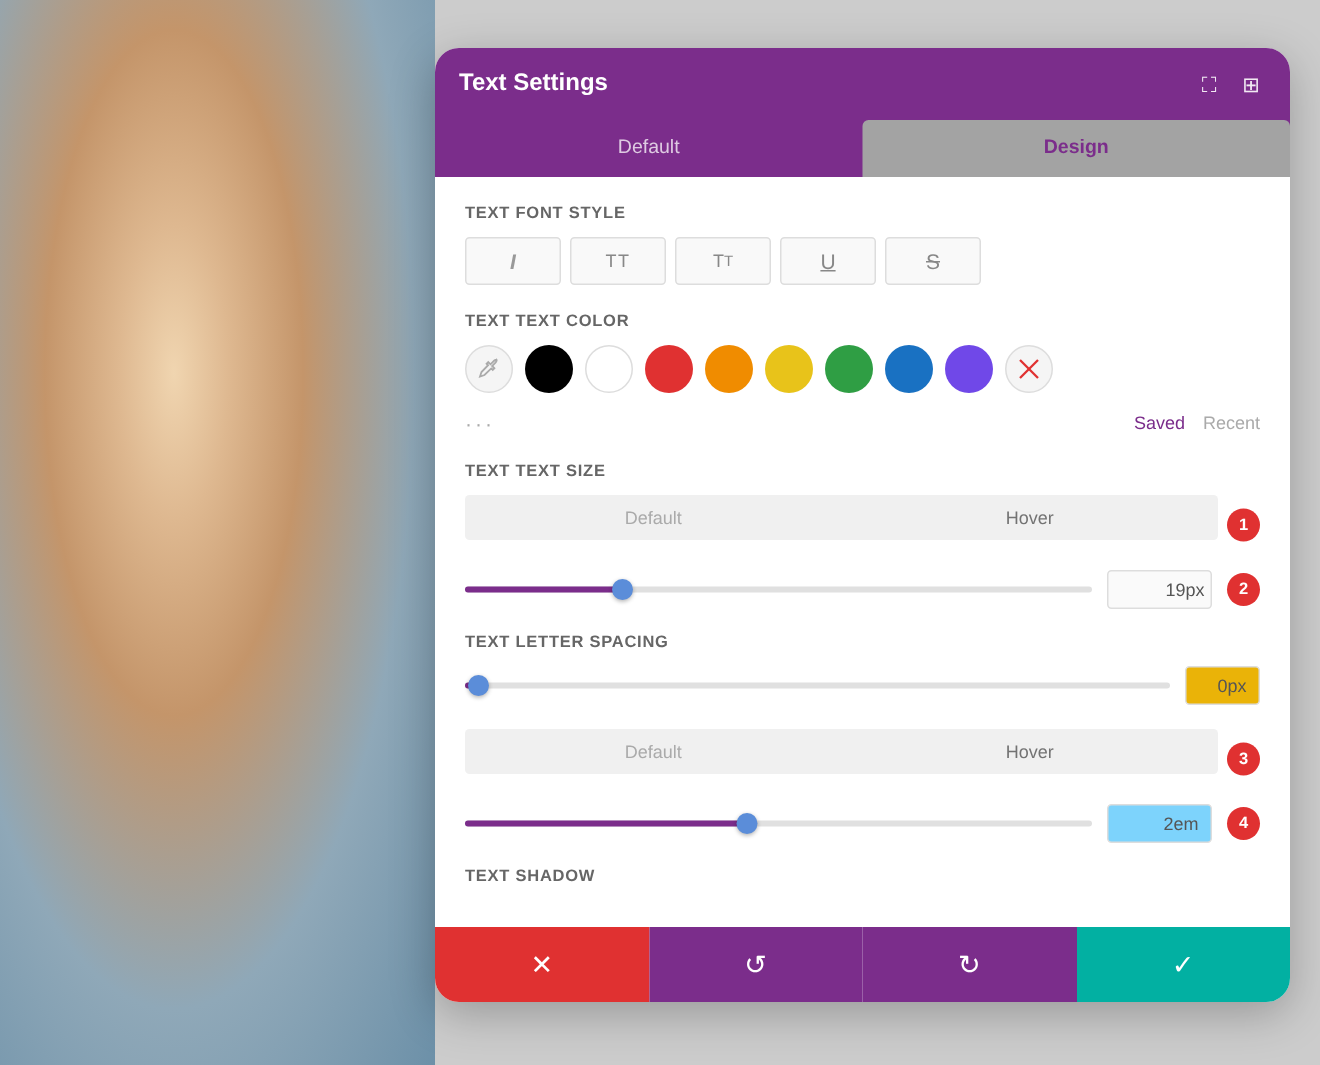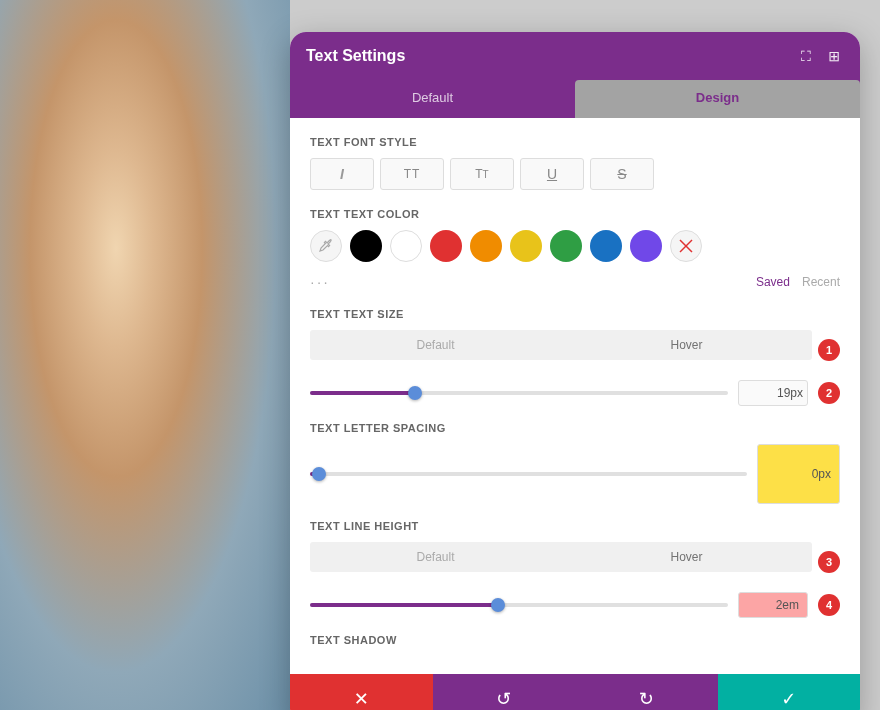--- a/index.html
+++ b/index.html
@@ -370,39 +370,38 @@
     </div>
 
     <div class="section-label">Text Letter Spacing</div>
     <div class="slider-row">
       <div class="slider-container">
         <div class="slider-track">
           <div class="slider-fill" style="width:2%;"></div>
           <div class="slider-thumb" style="left:calc(2% - 7px); background:#5b8dd9;"></div>
         </div>
       </div>
-      <input class="slider-value" type="text" value="0px" style="width: 83px; border: 1px solid rgb(221, 221, 221); border-radius: 3px; padding: 22px 8px; font-size: 12px; color: rgb(85, 85, 85); background: #fde047;">
-    </div>
-
-    <div class="section-label">Text Line Height</div>
+      <input class="slider-value" type="text" value="0px" style="width: 50px; border: 1px solid rgb(221, 221, 221); border-radius: 3px; padding: 5px 8px; font-size: 12px; color: rgb(85, 85, 85); background: #eab308;">
+    </div>
+
     <div style="display:flex; align-items:center; gap:6px; margin-bottom:10px;">
       <div class="toggle-row" style="flex:1;">
         <div class="toggle-option">Default</div>
         <div class="toggle-option active hover-label">Hover</div>
       </div>
       <div class="badge">3</div>
     </div>
     <div class="slider-row">
       <div class="slider-container">
         <div class="slider-track">
           <div class="slider-fill" style="width:45%;"></div>
           <div class="slider-thumb" style="left:calc(45% - 7px); background:#5b8dd9;"></div>
         </div>
       </div>
-      <input class="slider-value" type="text" value="2em" style="width: 70px; border: 1px solid rgb(221, 221, 221); border-radius: 3px; padding: 5px 8px; font-size: 12px; color: rgb(85, 85, 85); background: #fca5a5;">
+      <input class="slider-value" type="text" value="2em" style="width: 70px; border: 1px solid rgb(221, 221, 221); border-radius: 3px; padding: 5px 8px; font-size: 12px; color: rgb(85, 85, 85); background: #7dd3fc;">
       <div class="badge">4</div>
     </div>
 
     <div class="section-label">Text Shadow</div>
 
   </div>
 
   <div class="panel-footer">
     <div class="footer-btn cancel">
       <span>✕</span>

